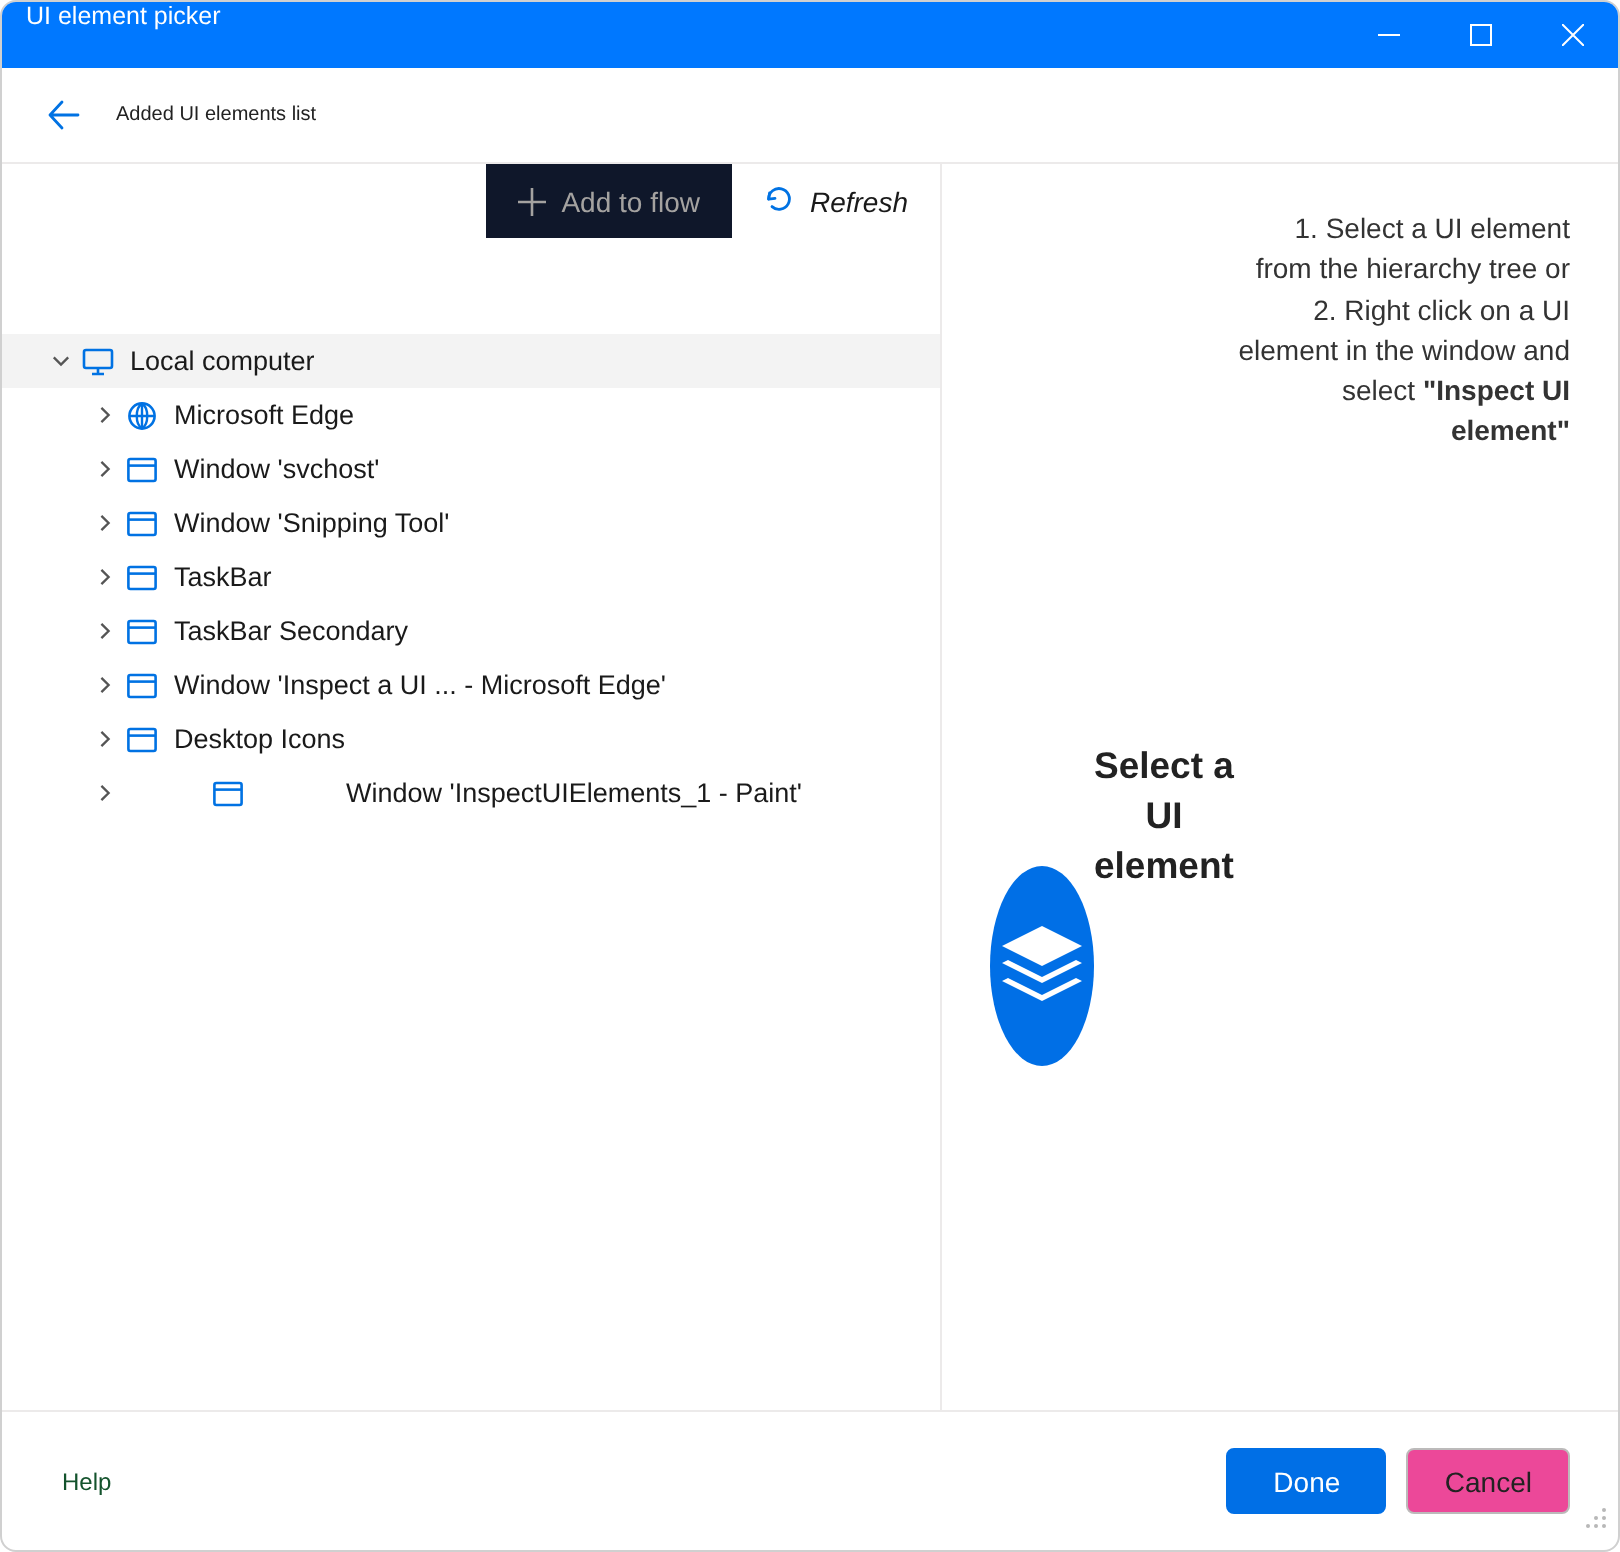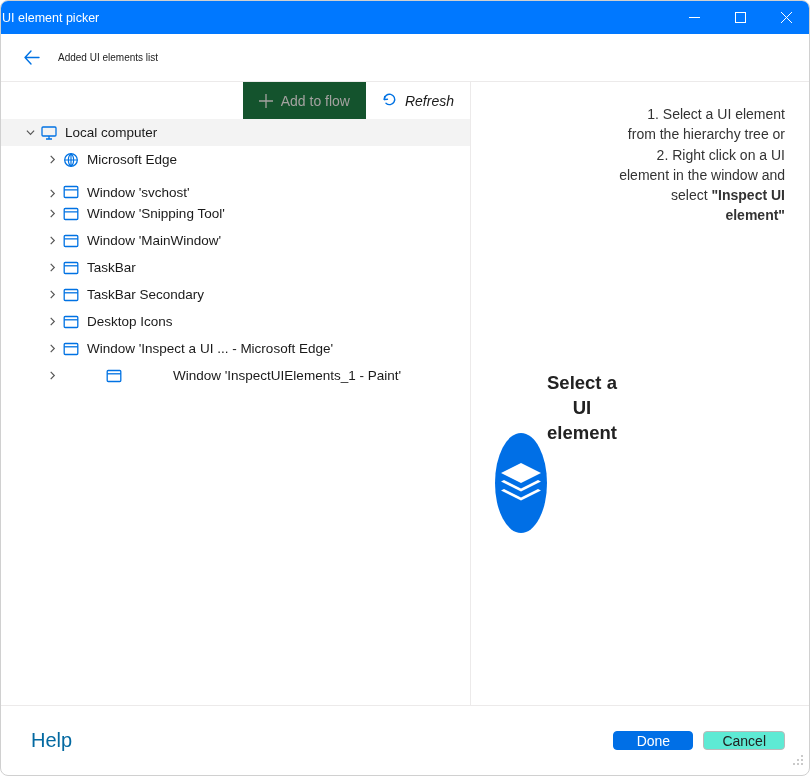--- a/index.html
+++ b/index.html
@@ -12,22 +12,22 @@
     overflow: hidden;
     display: flex;
     flex-direction: column;
     background: #fff;
     position: relative;
   }
   .titlebar {
     height: 33px;
     background: #0078ff;
     display: flex;
-    align-items: center;
-    padding-left: 1px;
+    align-items: flex-start;
+    padding-left: 12px;
     color: #fff;
     font-size: 12.5px;
     flex-shrink: 0;
   }
   .title-controls {
     margin-left: auto;
     display: flex;
     height: 100%;
   }
   .title-btn {
@@ -67,35 +67,35 @@
     flex-shrink: 0;
   }
   .toolbar-btn {
     display: flex;
     align-items: center;
     padding: 0 16px;
     font-size: 14px;
     gap: 8px;
     cursor: pointer;
   }
-  .toolbar-btn.disabled { color: #a4a2a0; background: #14532d; cursor: default; }
+  .toolbar-btn.disabled { color: #a4a2a0; background: #0f172a; cursor: default; }
   .toolbar-btn.refresh { color: #1a1a1a; font-style: italic; }
   .toolbar-btn.refresh .ico { color: #0072e3; }
   .tree {
     flex: 1;
     overflow: auto;
     font-size: 13.5px;
   }
   .tree-row {
     height: 27px;
     display: flex;
     align-items: center;
     cursor: pointer;
   }
-  .tree-row.root { background: #f3f3f3; }
+  .tree-row.root { background: #f3f3f3; margin-top: 48px; }
   .chev {
     width: 14px; height: 14px;
     display: flex; align-items: center; justify-content: center;
     color: #555;
     flex-shrink: 0;
     margin-right: 4px;
   }
   .tree-icon { width: 16px; height: 16px; display:flex; align-items:center; justify-content:center; color:#0072e3; margin-right: 8px; flex-shrink:0;}
   .tree-label { color: #1a1a1a; white-space: nowrap; overflow: hidden; text-overflow: ellipsis; }
   .right-pane {
@@ -130,34 +130,34 @@
     text-align: right;
   }
   .footer {
     height: 70px;
     border-top: 1px solid #eceaea;
     display: flex;
     align-items: center;
     padding: 0 24px 0 30px;
     flex-shrink: 0;
   }
-  .help-link { color: #0369a1; font-size: 20px; cursor:pointer; }
+  .help-link { color: #14532d; font-size: 12px; cursor:pointer; }
   .footer-spacer { flex: 1; }
   .btn {
-    height: 19px;
+    height: 33px;
     min-width: 80px;
     padding: 0 18px;
     border-radius: 4px;
     font-size: 14px;
     display:flex; align-items:center; justify-content:center;
     cursor: pointer;
     margin-left: 10px;
   }
   .btn-primary { background: #006fe6; color: #fff; border: 1px solid #006fe6; }
-  .btn-secondary { background: #5eead4; color: #222; border: 1px solid #bcbaba; }
+  .btn-secondary { background: #ec4899; color: #222; border: 1px solid #bcbaba; }
   .resize-grip { position:absolute; right:5px; bottom:5px; color:#b8b8b8; pointer-events:none; }
 </style>
 </head>
 <body>
 
 <div class="window">
 
   <div class="titlebar">
     <span>UI element picker</span>
     <div class="title-controls">
@@ -232,21 +232,21 @@
                 </svg>
               </span>
               <span class="tree-icon">
                 <svg width="16" height="16" viewBox="0 0 16 16">
                   <circle cx="8" cy="8" r="6.3" fill="none" stroke="currentColor" stroke-width="1.3"></circle>
                   <path d="M1.7 8 H14.3 M8 1.7 V14.3 M8 1.7 C4.5 4 4.5 12 8 14.3 M8 1.7 C11.5 4 11.5 12 8 14.3" fill="none" stroke="currentColor" stroke-width="1.2"></path>
                 </svg>
               </span>
               <span class="tree-label">Microsoft Edge</span>
             </div>
-            <div class="tree-row" style="padding-left: 44px; align-items: flex-end;">
+            <div class="tree-row" style="padding-left: 44px;">
               <span class="chev">
                 <svg width="9" height="9" viewBox="0 0 10 10">
                   <path d="M3 1 L7 5 L3 9" fill="none" stroke="currentColor" stroke-width="1.3"></path>
                 </svg>
               </span>
               <span class="tree-icon">
                 <svg width="16" height="16" viewBox="0 0 16 16">
                   <rect x="1.2" y="2.5" width="13.6" height="11" rx="1" fill="none" stroke="currentColor" stroke-width="1.3"></rect>
                   <path d="M1.2 5.8 H14.8" stroke="currentColor" stroke-width="1.3"></path>
                 </svg>
@@ -260,34 +260,20 @@
                 </svg>
               </span>
               <span class="tree-icon">
                 <svg width="16" height="16" viewBox="0 0 16 16">
                   <rect x="1.2" y="2.5" width="13.6" height="11" rx="1" fill="none" stroke="currentColor" stroke-width="1.3"></rect>
                   <path d="M1.2 5.8 H14.8" stroke="currentColor" stroke-width="1.3"></path>
                 </svg>
               </span>
               <span class="tree-label">Window 'Snipping Tool'</span>
             </div>
-            <div class="tree-row" style="padding-left: 44px;">
-              <span class="chev">
-                <svg width="9" height="9" viewBox="0 0 10 10">
-                  <path d="M3 1 L7 5 L3 9" fill="none" stroke="currentColor" stroke-width="1.3"></path>
-                </svg>
-              </span>
-              <span class="tree-icon">
-                <svg width="16" height="16" viewBox="0 0 16 16">
-                  <rect x="1.2" y="2.5" width="13.6" height="11" rx="1" fill="none" stroke="currentColor" stroke-width="1.3"></rect>
-                  <path d="M1.2 5.8 H14.8" stroke="currentColor" stroke-width="1.3"></path>
-                </svg>
-              </span>
-              <span class="tree-label">Window 'MainWindow'</span>
-            </div>
             <div class="tree-row" style="padding-left: 44px; text-align: center;">
               <span class="chev">
                 <svg width="9" height="9" viewBox="0 0 10 10">
                   <path d="M3 1 L7 5 L3 9" fill="none" stroke="currentColor" stroke-width="1.3"></path>
                 </svg>
               </span>
               <span class="tree-icon">
                 <svg width="16" height="16" viewBox="0 0 16 16">
                   <rect x="1.2" y="2.5" width="13.6" height="11" rx="1" fill="none" stroke="currentColor" stroke-width="1.3"></rect>
                   <path d="M1.2 5.8 H14.8" stroke="currentColor" stroke-width="1.3"></path>
@@ -314,35 +300,35 @@
                 <svg width="9" height="9" viewBox="0 0 10 10">
                   <path d="M3 1 L7 5 L3 9" fill="none" stroke="currentColor" stroke-width="1.3"></path>
                 </svg>
               </span>
               <span class="tree-icon">
                 <svg width="16" height="16" viewBox="0 0 16 16">
                   <rect x="1.2" y="2.5" width="13.6" height="11" rx="1" fill="none" stroke="currentColor" stroke-width="1.3"></rect>
                   <path d="M1.2 5.8 H14.8" stroke="currentColor" stroke-width="1.3"></path>
                 </svg>
               </span>
+              <span class="tree-label">Window 'Inspect a UI  ...  - Microsoft Edge'</span>
+            </div>
+            <div class="tree-row" style="padding-left: 44px;">
+              <span class="chev">
+                <svg width="9" height="9" viewBox="0 0 10 10">
+                  <path d="M3 1 L7 5 L3 9" fill="none" stroke="currentColor" stroke-width="1.3"></path>
+                </svg>
+              </span>
+              <span class="tree-icon">
+                <svg width="16" height="16" viewBox="0 0 16 16">
+                  <rect x="1.2" y="2.5" width="13.6" height="11" rx="1" fill="none" stroke="currentColor" stroke-width="1.3"></rect>
+                  <path d="M1.2 5.8 H14.8" stroke="currentColor" stroke-width="1.3"></path>
+                </svg>
+              </span>
               <span class="tree-label">Desktop Icons</span>
-            </div>
-            <div class="tree-row" style="padding-left: 44px;">
-              <span class="chev">
-                <svg width="9" height="9" viewBox="0 0 10 10">
-                  <path d="M3 1 L7 5 L3 9" fill="none" stroke="currentColor" stroke-width="1.3"></path>
-                </svg>
-              </span>
-              <span class="tree-icon">
-                <svg width="16" height="16" viewBox="0 0 16 16">
-                  <rect x="1.2" y="2.5" width="13.6" height="11" rx="1" fill="none" stroke="currentColor" stroke-width="1.3"></rect>
-                  <path d="M1.2 5.8 H14.8" stroke="currentColor" stroke-width="1.3"></path>
-                </svg>
-              </span>
-              <span class="tree-label">Window 'Inspect a UI  ...  - Microsoft Edge'</span>
             </div>
             <div class="tree-row" style="padding-left: 44px; gap: 43px;">
               <span class="chev">
                 <svg width="9" height="9" viewBox="0 0 10 10">
                   <path d="M3 1 L7 5 L3 9" fill="none" stroke="currentColor" stroke-width="1.3"></path>
                 </svg>
               </span>
               <span class="tree-icon">
                 <svg width="16" height="16" viewBox="0 0 16 16">
                   <rect x="1.2" y="2.5" width="13.6" height="11" rx="1" fill="none" stroke="currentColor" stroke-width="1.3"></rect>

